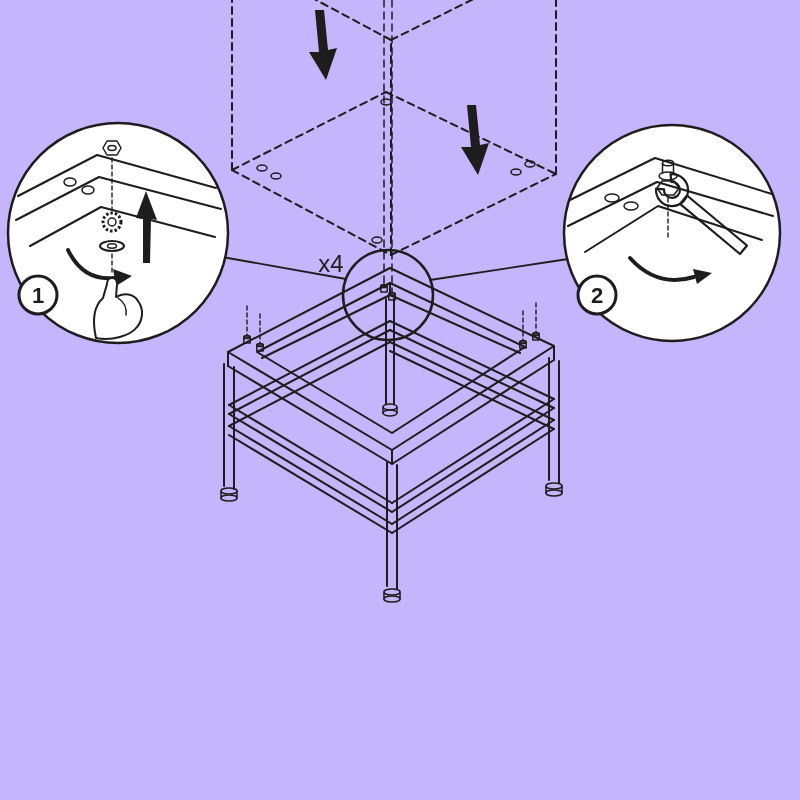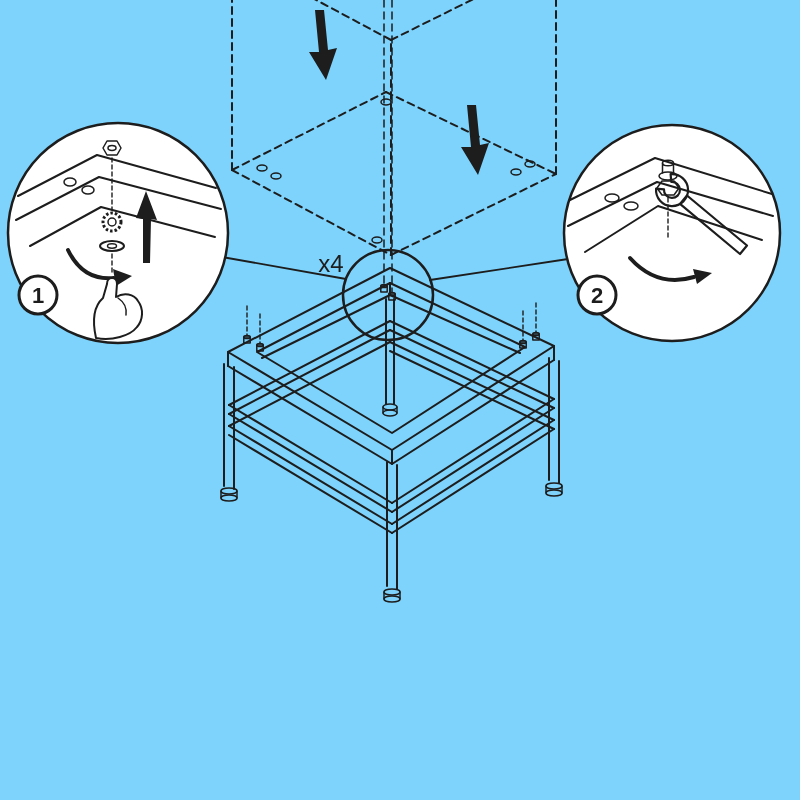--- a/index.html
+++ b/index.html
@@ -1,16 +1,16 @@
 <!DOCTYPE html>
 <html><head>
 <meta charset="utf-8">
 <style>
   html,body{margin:0;padding:0;background:#ffffff;}
-  .stage{width:800px;height:800px;position:relative;background:#7dd3fc;overflow:hidden;}
+  .stage{width:800px;height:800px;position:relative;background:#c4b5fd;overflow:hidden;}
   svg{display:block;}
   text{font-family:"Liberation Sans","DejaVu Sans",sans-serif;fill:#1d1d1d;}
   .qty{font-size:24px;font-weight:400;}
   .badge-num{font-size:22px;font-weight:bold;}
   .ln{stroke:#1d1d1d;stroke-width:2;fill:none;stroke-linecap:round;stroke-linejoin:round;}
   .thin{stroke-width:1.5;}
   .dash{stroke-dasharray:7 5;}
   .dash-sm{stroke-dasharray:4 3;stroke-width:1.4;}
   .solid{fill:#1d1d1d;stroke:none;}
   .wcirc{fill:#ffffff;stroke:#1d1d1d;stroke-width:2.5;}

